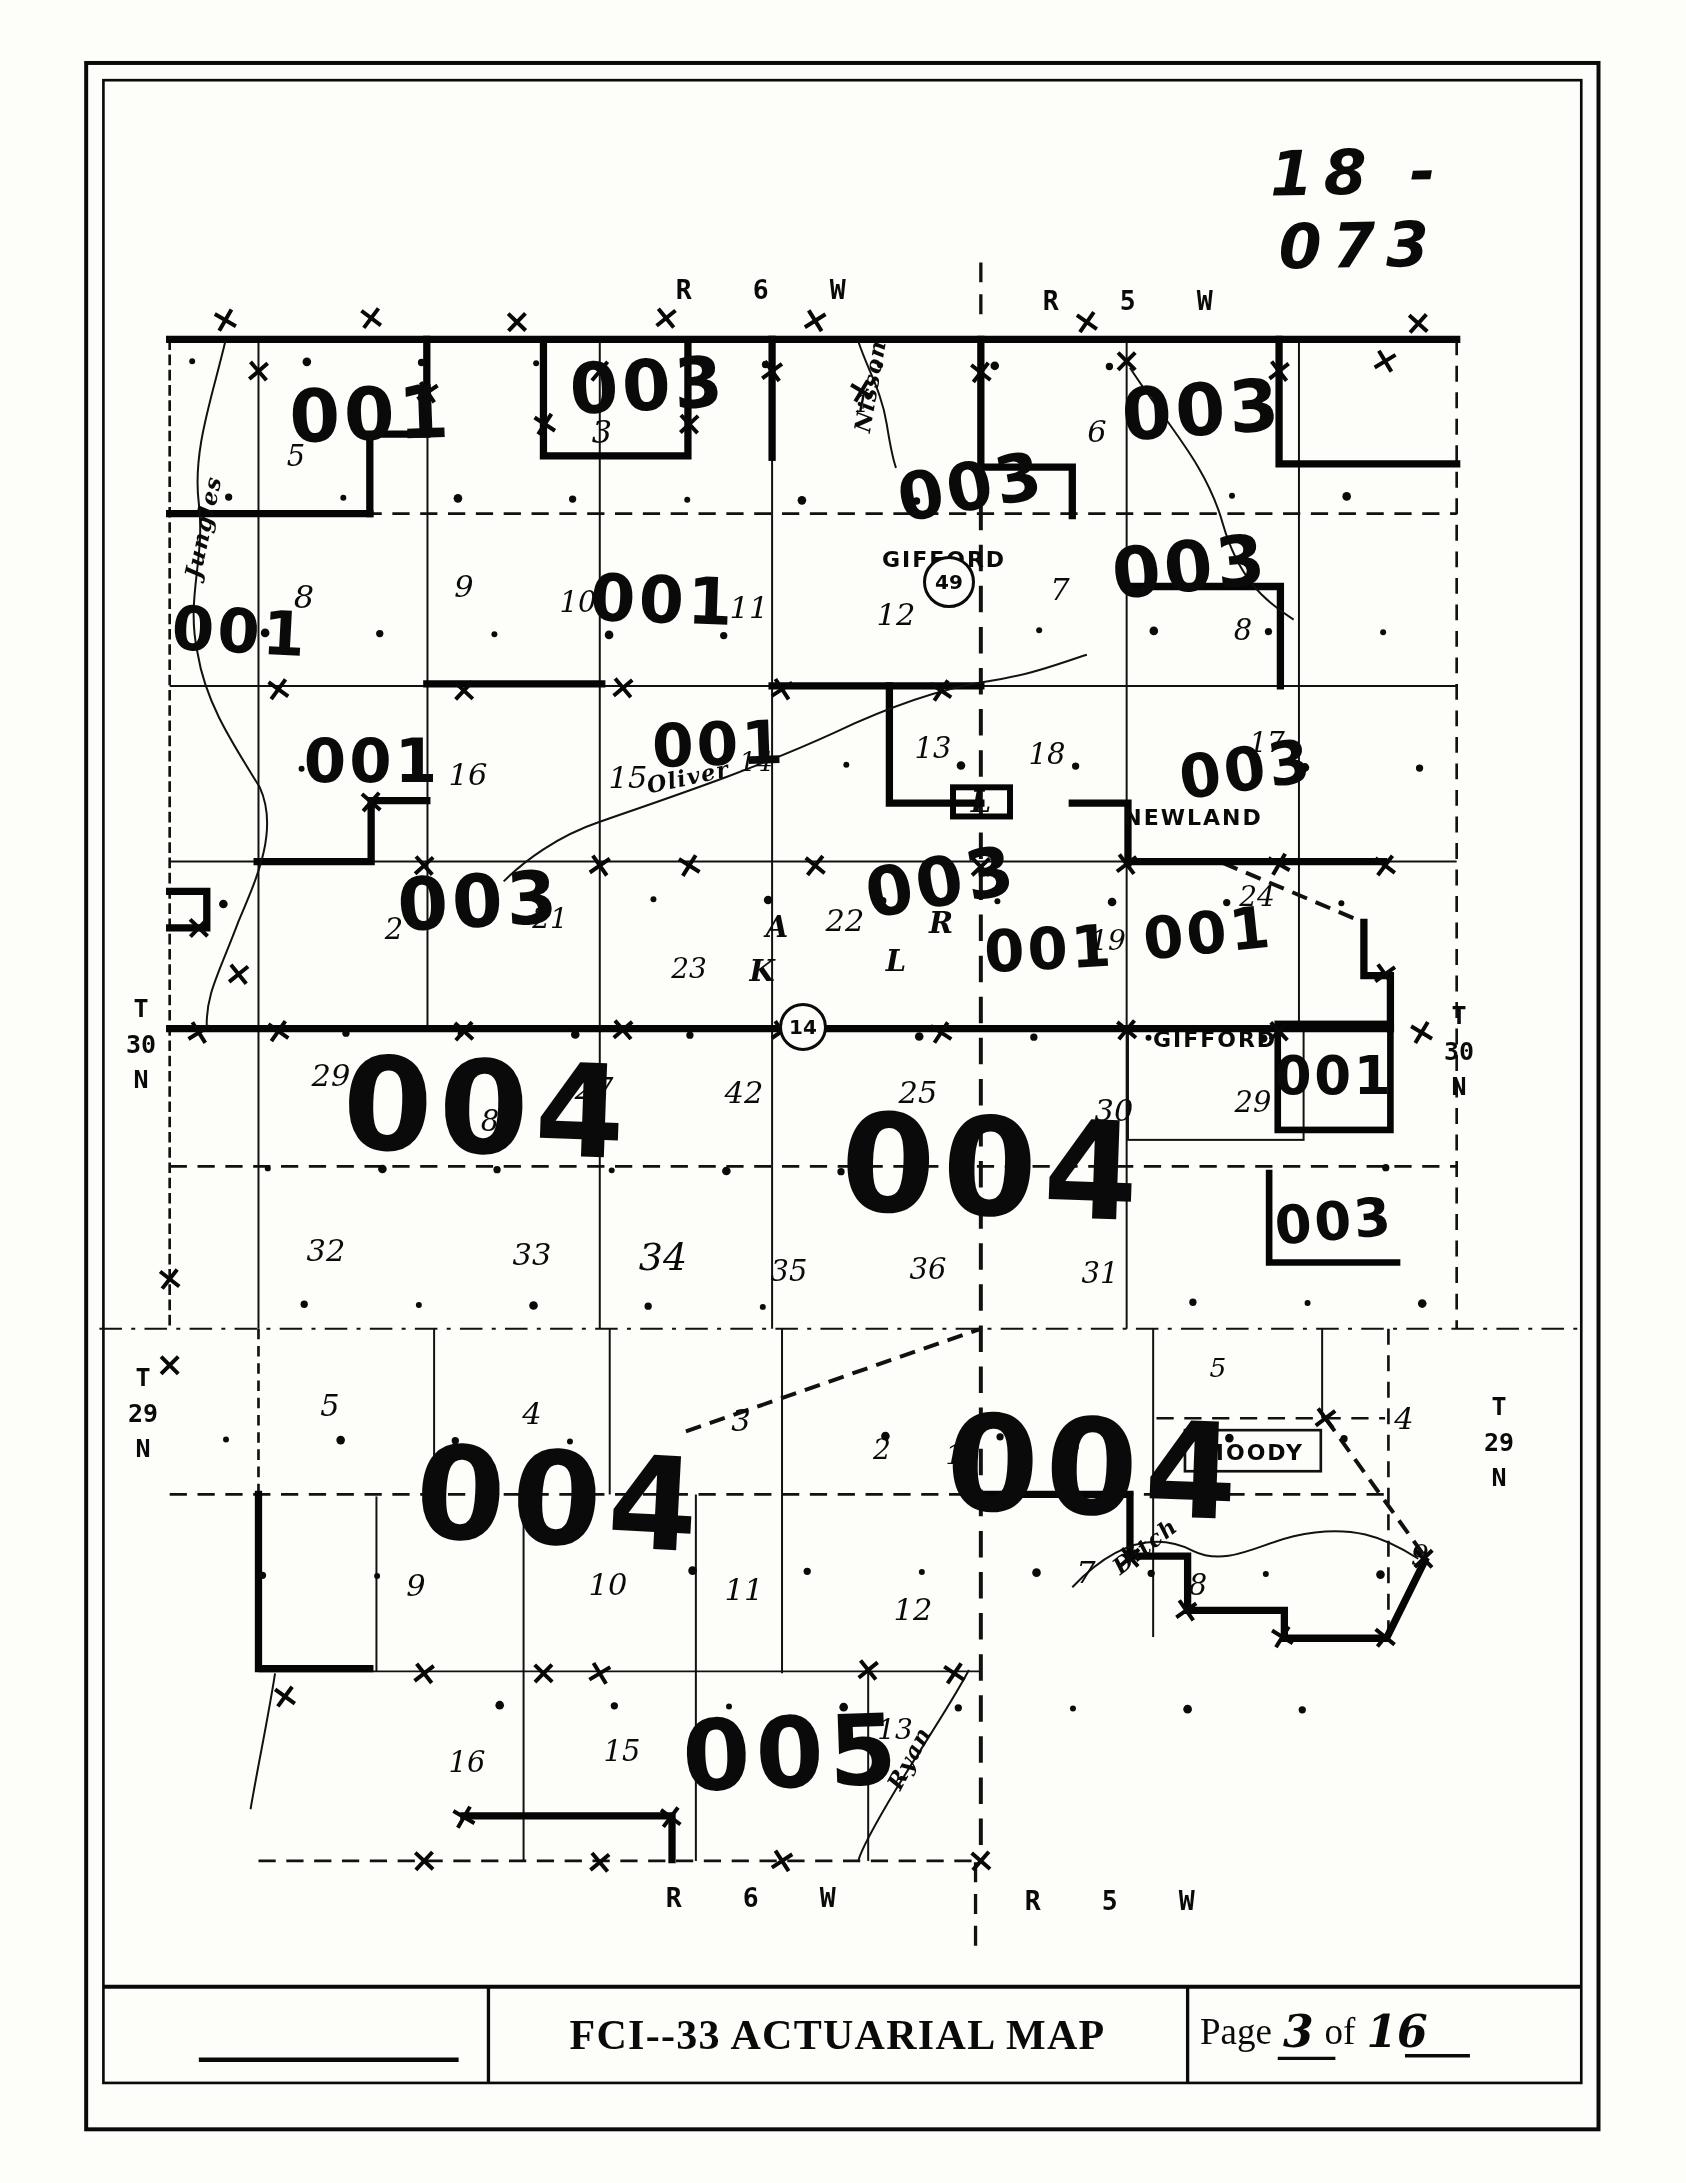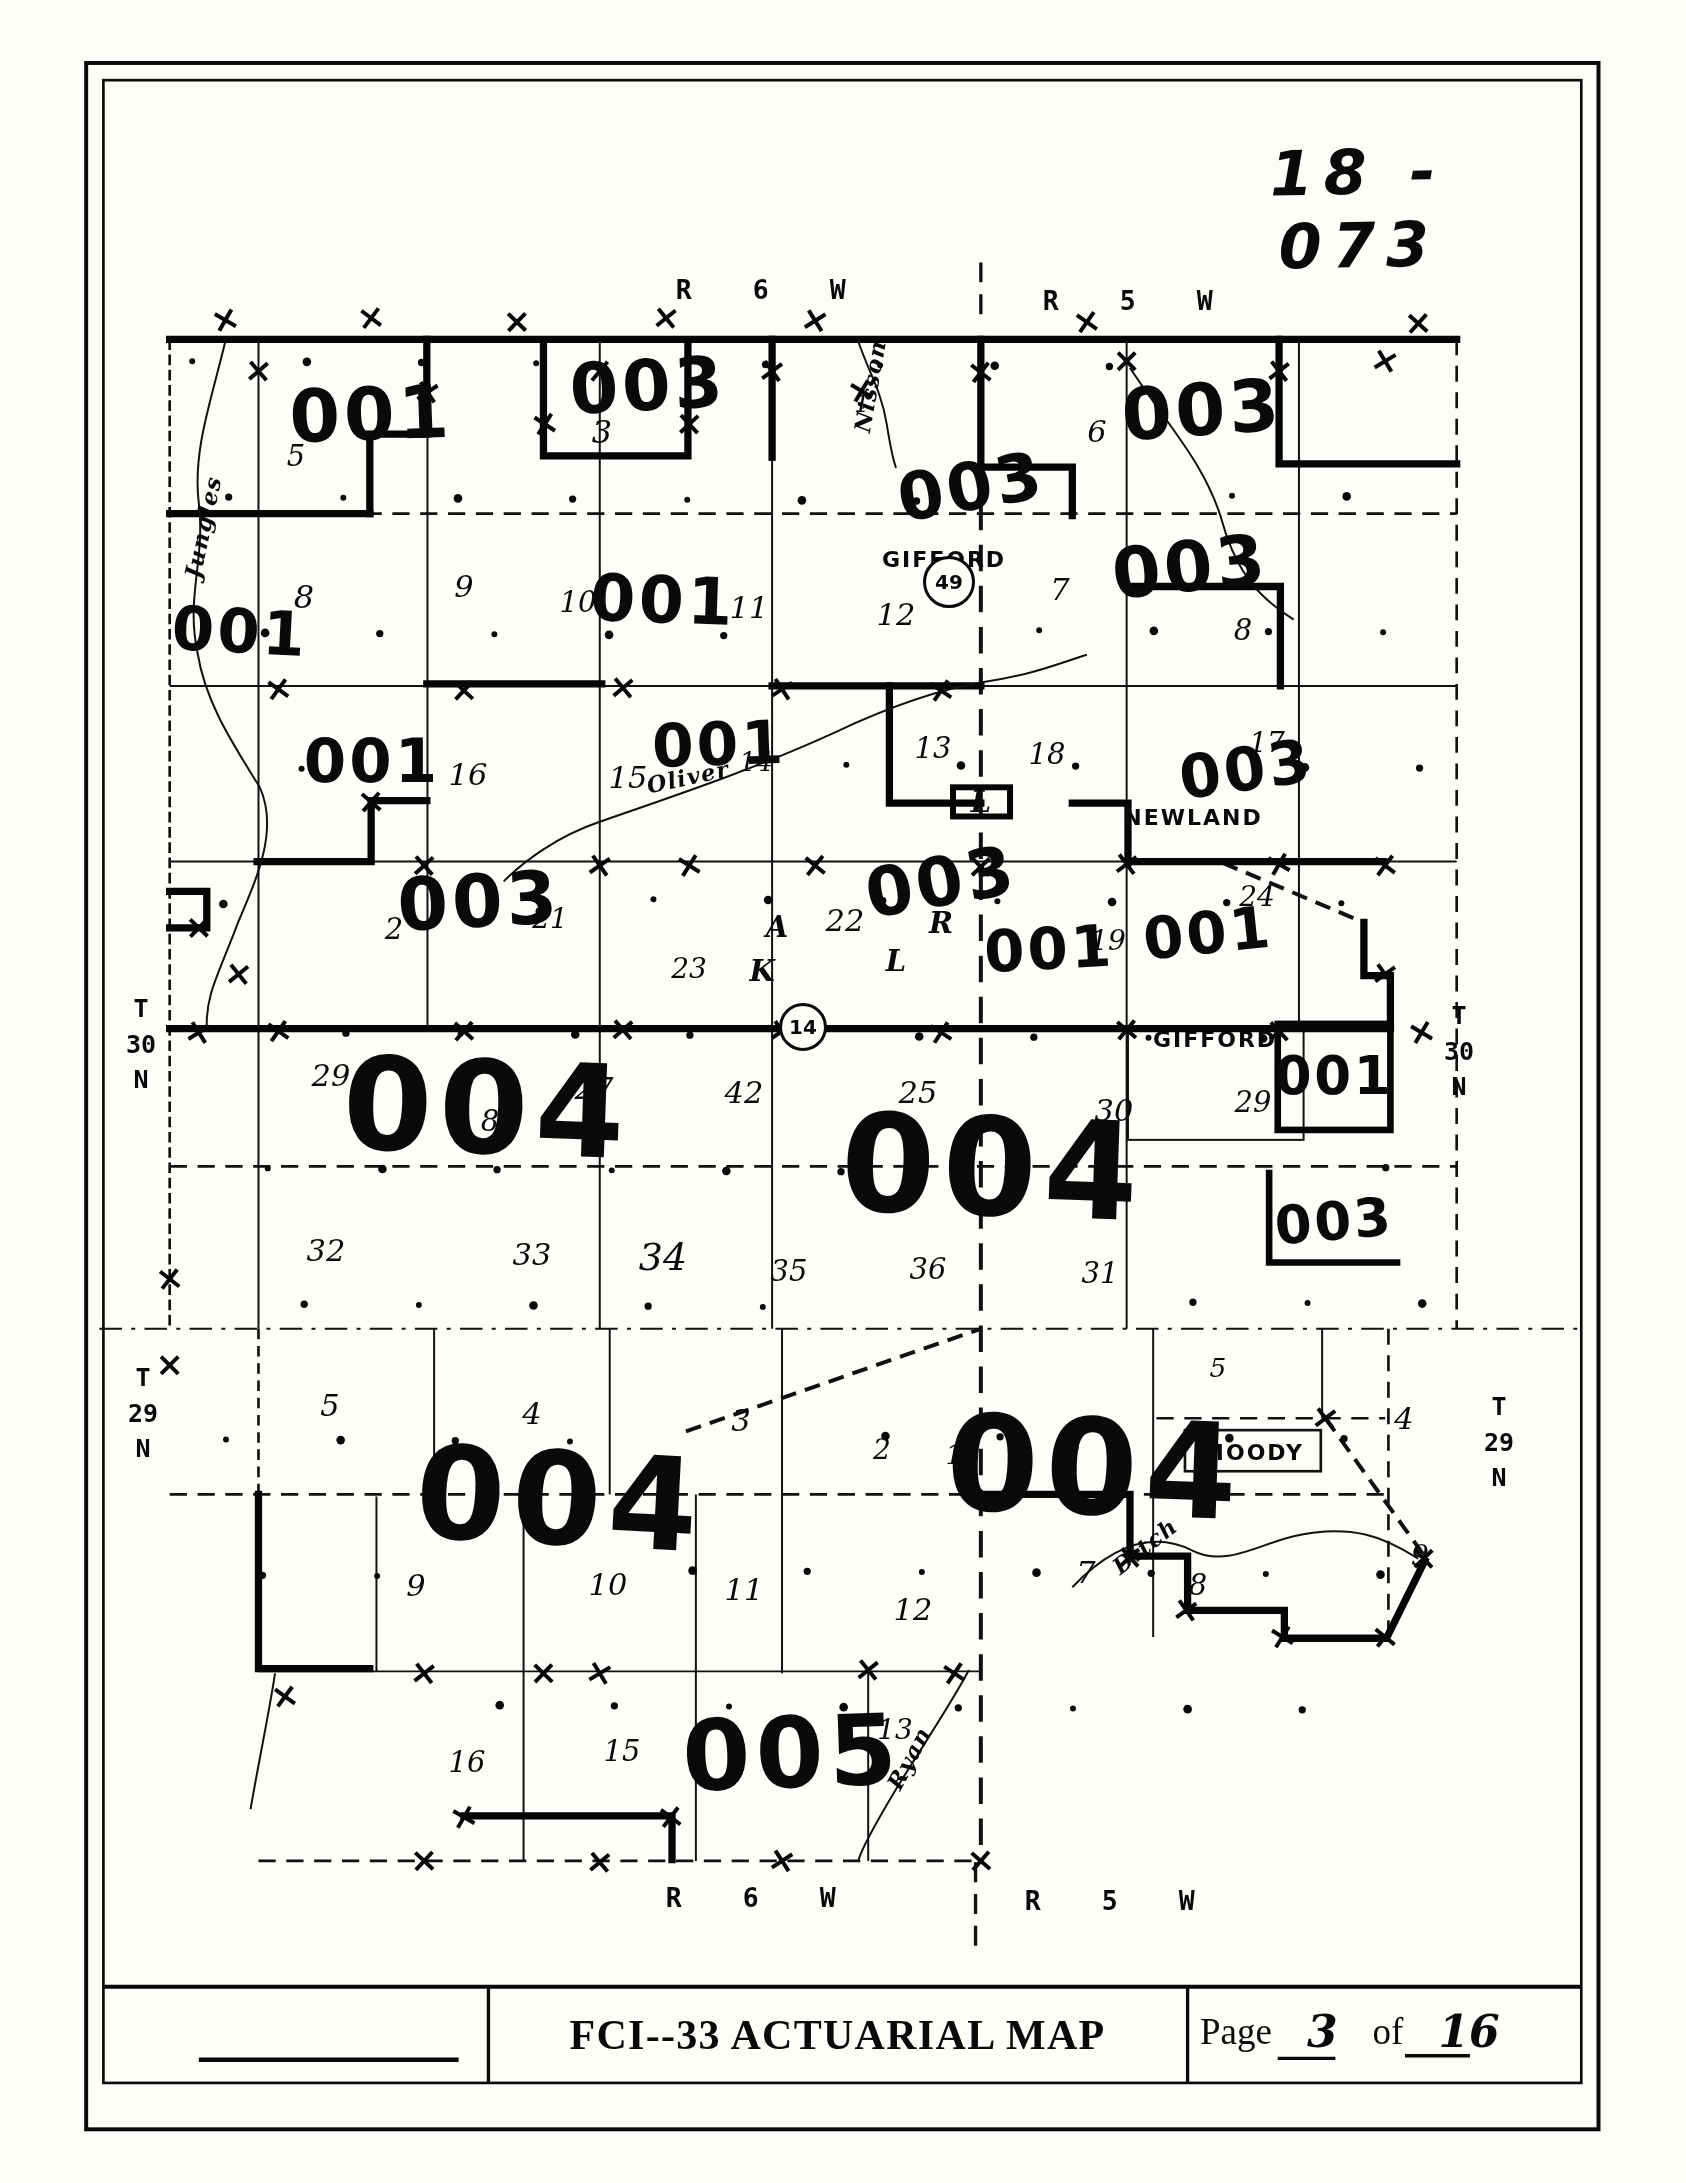--- a/index.html
+++ b/index.html
@@ -413,20 +413,20 @@
         <span style="position: static; transform: none;">49</span>
       </div>
       <div class="shield lbl" style="left: 803px; top: 1027px; width: 42px; height: 42px;">
         <span style="position: static; transform: none;">14</span>
       </div>
     </div>
 
   <div class="bar-cell" style="left:488px;top:1992px;width:699px;height:86px;justify-content:center;">
     <span class="bar-title" style="position:static;transform:none;">FCI--33 ACTUARIAL MAP</span>
   </div>
-  <div class="bar-cell" style="left:1200px;top:1988px;width:371px;height:86px;gap:35px;">
+  <div class="bar-cell" style="left:1200px;top:1988px;width:371px;height:86px;gap:11px;">
     <span class="bar-label" style="position:static;transform:none;">Page</span>
     <span class="hand" style="position:static;transform:none;">3</span>
     <span class="bar-label" style="position:static;transform:none;">of</span>
     <span class="hand" style="position:static;transform:none;">16</span>
   </div>
 </div>
 
 
 </body></html>

